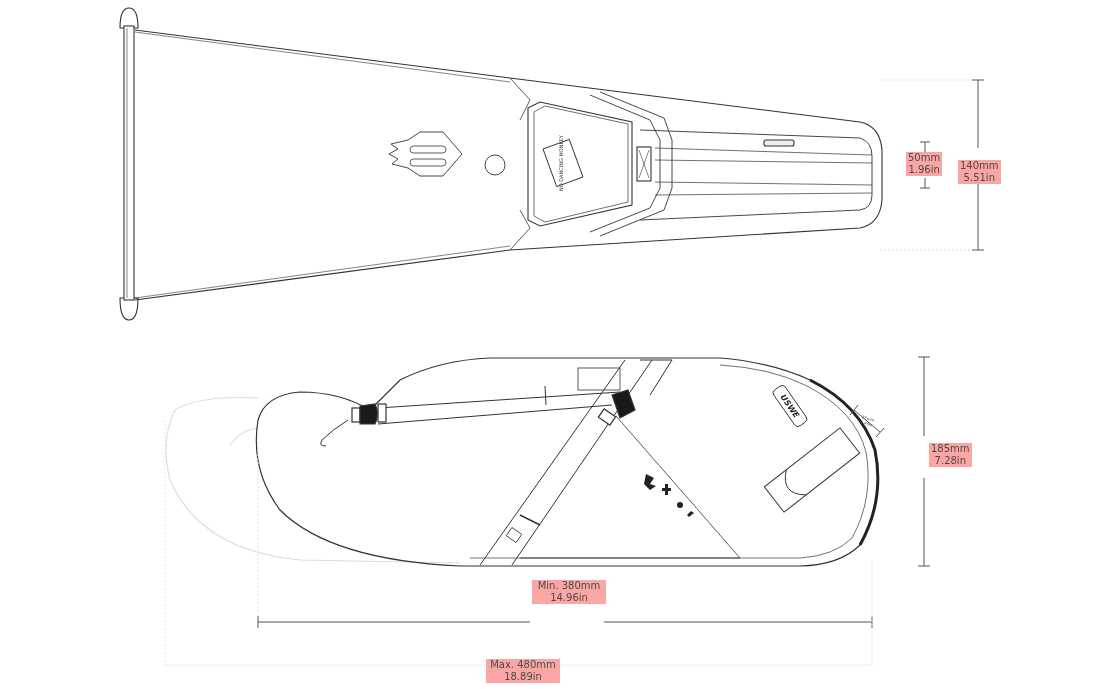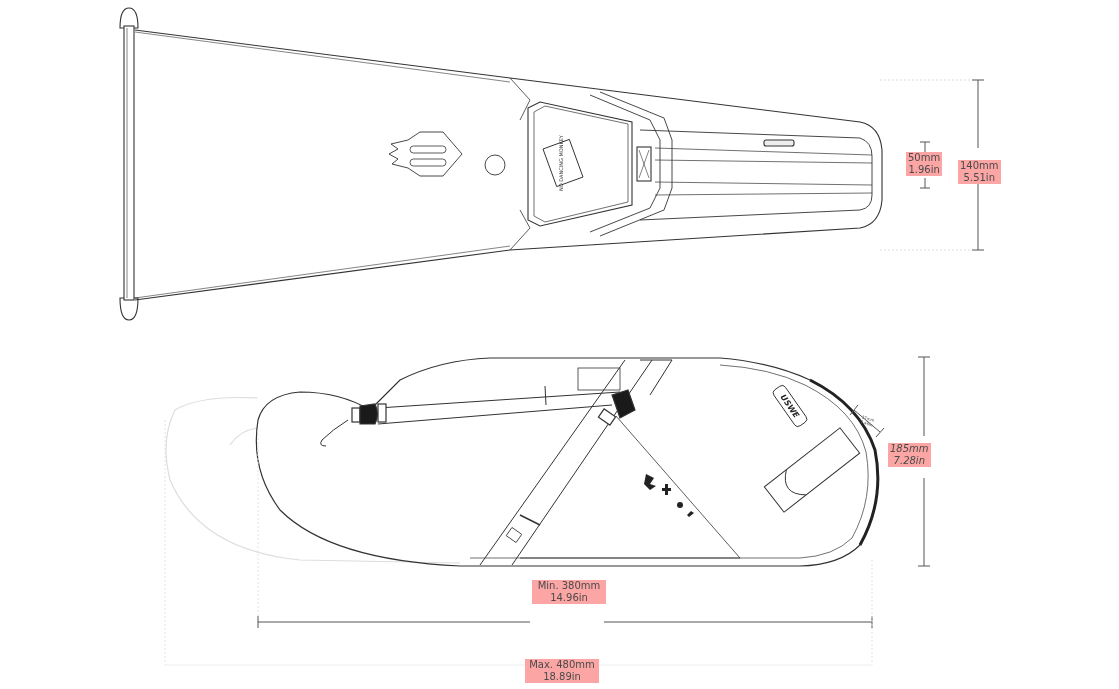--- a/index.html
+++ b/index.html
@@ -143,28 +143,28 @@
 </svg>
 
 <div class="dim-label" style="left:906px;top:152px;">
   <span>50mm</span>
   <span>1.96in</span>
 </div>
 <div class="dim-label" style="left:958px;top:160px;">
   <span>140mm</span>
   <span>5.51in</span>
 </div>
-<div class="dim-label" style="left:888px;top:443px;font-style:italic;">
+<div class="dim-label" style="left:929px;top:443px;">
   <span>185mm</span>
   <span>7.28in</span>
 </div>
 <div class="dim-label tiny" style="left:859px;top:416px;">
   <span>37mm</span>
   <span>1.46in</span>
 </div>
 <div class="dim-label" style="left:532px;top:580px;width:70px;">
   <span>Min. 380mm</span>
   <span>14.96in</span>
 </div>
-<div class="dim-label" style="left:486px;top:659px;width:70px;margin-left:39px;">
+<div class="dim-label" style="left:486px;top:659px;width:70px;">
   <span>Max. 480mm</span>
   <span>18.89in</span>
 </div>
 
 </body></html>

